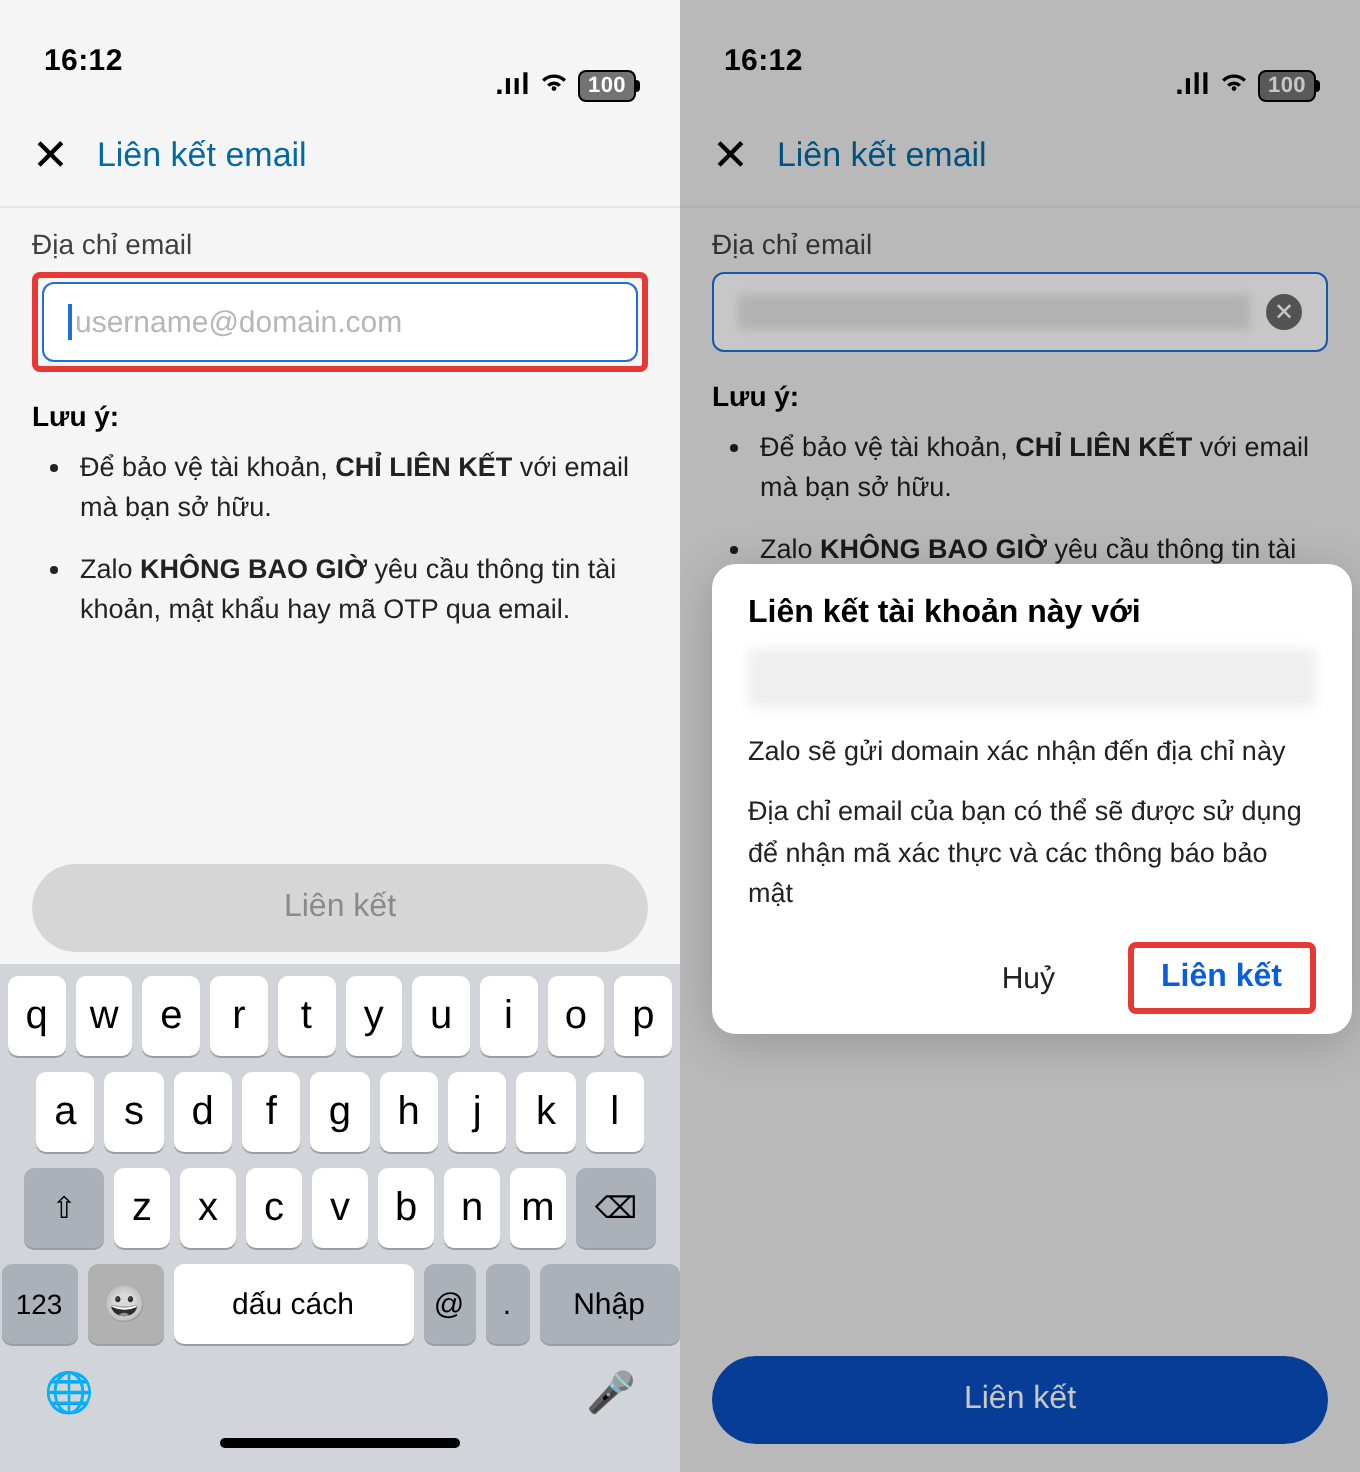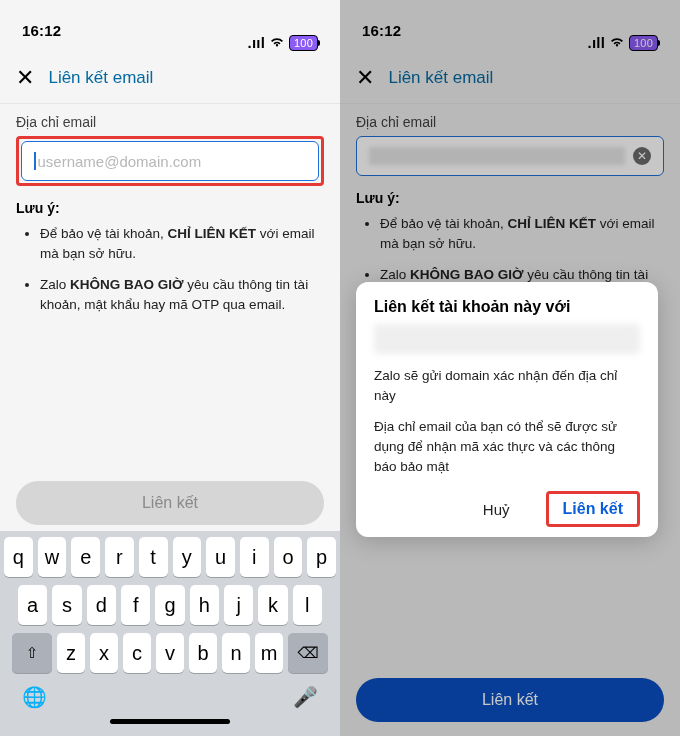--- a/index.html
+++ b/index.html
@@ -3,21 +3,21 @@
 <meta charset="utf-8">
 <style>
   * { box-sizing: border-box; margin: 0; padding: 0; }
   body { font-family: -apple-system, Helvetica, Arial, sans-serif; background: #fff; }
   .container { display: flex; width: 680px; height: 736px; }
   .screen { width: 340px; height: 736px; position: relative; display: flex; flex-direction: column; background: #f5f5f5; overflow: hidden; }
   .screen.right { background: #eeeeee; }
   .statusbar { display: flex; justify-content: space-between; align-items: center; padding: 10px 22px 4px; font-size: 15px; font-weight: 600; color: #000; letter-spacing: 0.2px; }
   .status-right { display: flex; align-items: center; gap: 4px; margin-top: 24px; }
   .signal, .wifi { display: inline-block; }
-  .battery { display: inline-flex; align-items: center; border: 1.2px solid #000; border-radius: 4px; padding: 0 4px; font-size: 11px; font-weight: 400; height: 16px; background:#8b5cf6; color:#fff; position:relative;}
+  .battery { display: inline-flex; align-items: center; border: 1.2px solid #000; border-radius: 4px; padding: 0 4px; font-size: 11px; font-weight: 700; height: 16px; background:#737373; color:#fff; position:relative;}
   .battery::after { content:""; position:absolute; right:-3px; top:4px; width:2px; height:6px; background:#000; border-radius:0 2px 2px 0;}
   .header { display: flex; align-items: center; padding: 12px 16px 14px; gap: 14px; }
   .close-x { font-size: 22px; line-height: 1; color: #000; font-weight: 300; }
   .header-title { font-size: 17px; font-weight: 500; color: #0369a1; }
   .divider { height: 1px; background: #e5e5e5; }
   .content { padding: 10px 16px 0; flex: 1; }
   .field-label { font-size: 14px; color: #404040; margin-bottom: 6px; }
   .input-wrap { border: 3px solid #e53935; border-radius: 4px; padding: 2px; }
   .input-inner { border: 1.5px solid #1e6fd9; border-radius: 6px; padding: 10px 12px; display:flex; align-items:center; justify-content:flex-start; background:#fff;}
   .input-inner .cursor { width:1.5px; height:18px; background:#1e6fd9; margin-right:2px;}
@@ -36,21 +36,21 @@
   .key.num { min-width:38px; max-width:40px; font-size:14px; background:#acb1b9;}
   .bottombar { display:flex; justify-content:space-between; align-items:center; padding:4px 18px 4px;}
   .globe { font-size:20px;}
   .mic { font-size:20px;}
   .home-ind { width:120px; height:5px; background:#000; border-radius:3px; margin:6px auto 4px;}
   
   .input-inner-right { border:1.5px solid #1e6fd9; border-radius:6px; padding:10px 12px; background:#fff; display:flex; align-items:center;}
   .blur-field { flex:1; height:18px; background:#e6e6e6; filter: blur(2px); border-radius:2px;}
   .clear-dot { width:18px; height:18px; border-radius:50%; background:#6b6b6b; display:flex; align-items:center; justify-content:center; color:#fff; font-size:12px; margin-left:8px;}
   .overlay { position:absolute; inset:0; background:rgba(0,0,0,0.22);}
-  .dialog { position:absolute; left:16px; right:22px; top:282px; background:#fff; border-radius:12px; padding:16px 18px 10px; box-shadow:0 4px 24px rgba(0,0,0,0.2);}
+  .dialog { position:absolute; left:16px; right:4px; top:282px; background:#fff; border-radius:12px; padding:16px 18px 10px; box-shadow:0 4px 24px rgba(0,0,0,0.2);}
   .dlg-title { font-size:16px; font-weight:700; color:#000; margin-bottom:8px;}
   .blur-email { height:30px; background:#efefef; filter:blur(3px); border-radius:3px; margin-bottom:12px;}
   .dlg-body { font-size:13.5px; color:#222; line-height:1.5; margin-bottom:10px;}
   .dlg-actions { display:flex; justify-content:flex-end; gap:26px; align-items:center; padding-top:4px;}
   .btn-cancel { font-size:15px; color:#222; padding:6px 10px;}
   .btn-link { font-size:16px; font-weight:700; color:#0a5ed9; padding:6px 14px; border:3px solid #e53935; border-radius:4px;}
   .primary-btn { position:absolute; left:16px; right:16px; bottom:14px; height:44px; border-radius:22px; background:#0a4fc2; color:#fff; display:flex; align-items:center; justify-content:center; font-size:16px; font-weight:500;}
   .krow2 { padding:0 14px; }
   .emoji { filter: grayscale(100%); }
 </style>
@@ -126,20 +126,28 @@
             <div class="key">z</div>
             <div class="key">x</div>
             <div class="key">c</div>
             <div class="key">v</div>
             <div class="key">b</div>
             <div class="key">n</div>
             <div class="key">m</div>
           </div>
         <div class="key mod">⌫</div>
       </div>
+      <div class="krow">
+        <div class="key num">123</div>
+        <div class="key mod emoji" style="font-size:18px;">😀</div>
+        <div class="key space">dấu cách</div>
+        <div class="key mod" style="min-width:26px;max-width:26px;">@</div>
+        <div class="key mod" style="min-width:22px;max-width:22px;">.</div>
+        <div class="key wide">Nhập</div>
+      </div>
       <div class="bottombar">
         <span class="globe">🌐</span>
         <span class="mic">🎤</span>
       </div>
       <div class="home-ind"></div>
     </div>
   </div>
 
   <div class="screen right">
     <div class="statusbar">

